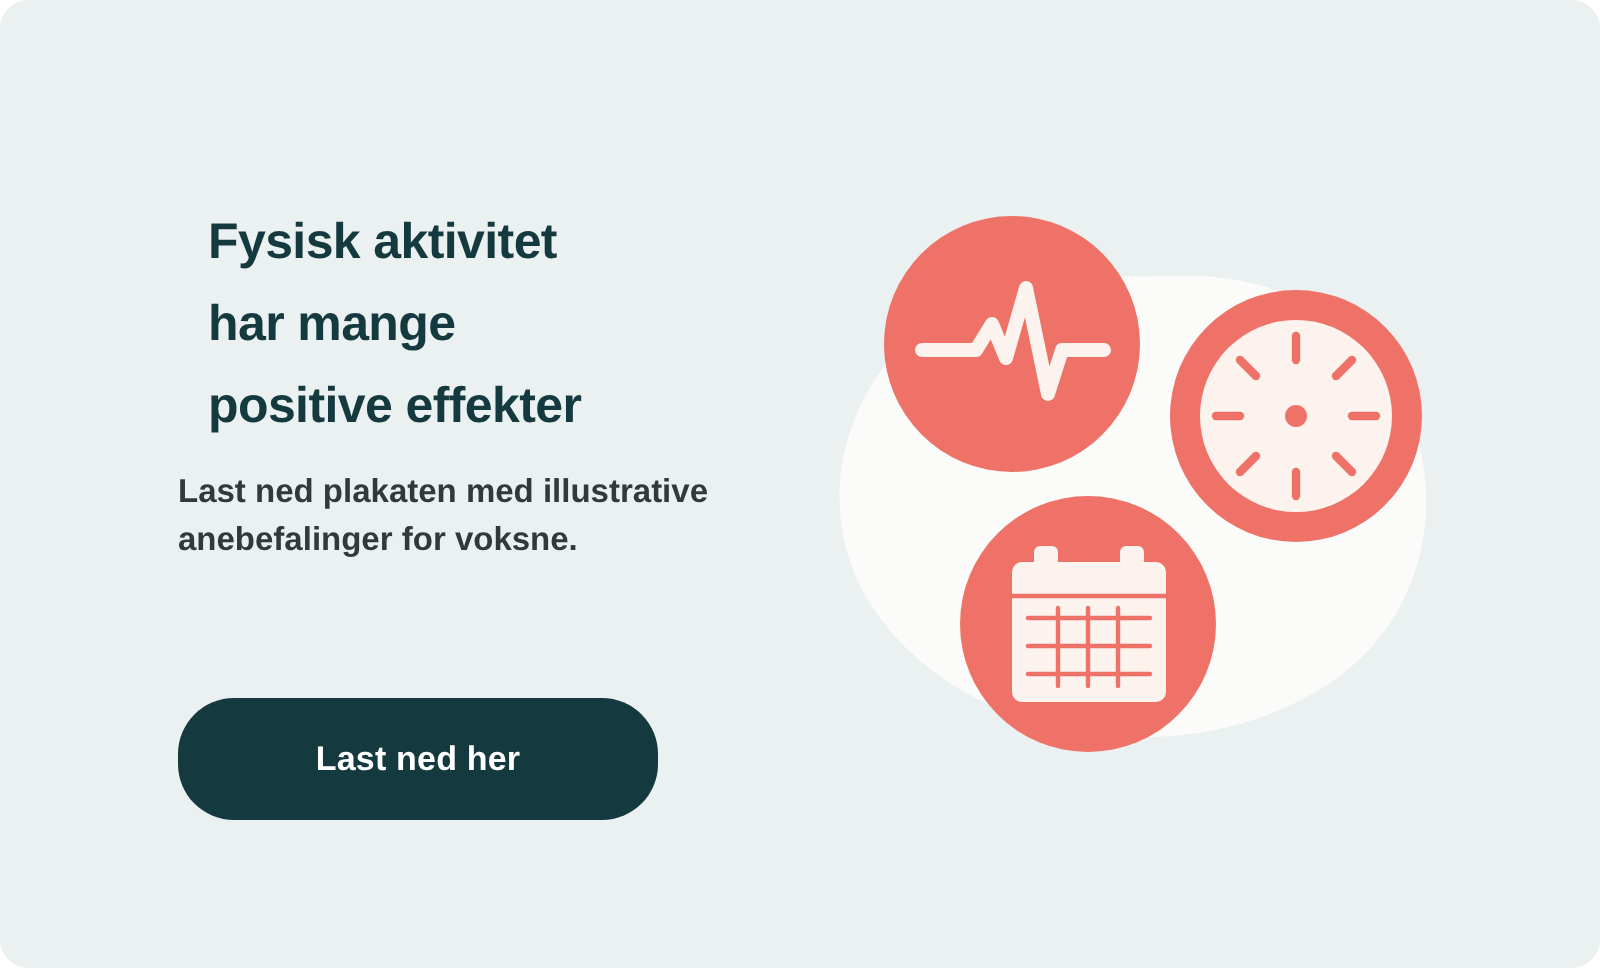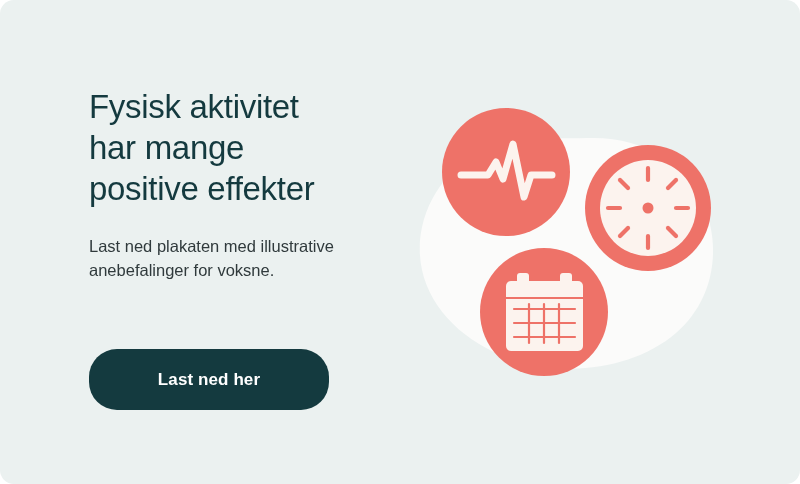--- a/index.html
+++ b/index.html
@@ -24,40 +24,40 @@
 
   
   .content {
     position: absolute;
     left: 89px;
     top: 86px;
     width: 320px;
   }
 
   .headline {
-    margin: 0;
+    margin: 15px;
     color: #143A3F;
     font-family: "Liberation Sans", sans-serif;
-    font-size: 33px;
-    font-weight: normal;
+    font-size: 25px;
+    font-weight: bold;
     line-height: 41px;
     letter-spacing: -0.3px;
     white-space: pre-line;
   }
 
   .subtext {
     margin: 0;
     position: absolute;
     top: 149px;
     left: 0;
     width: 275px;
     color: #303A3C;
     font-family: "Liberation Sans", sans-serif;
     font-size: 16.5px;
-    font-weight: normal;
+    font-weight: bold;
     line-height: 23.5px;
     white-space: pre-line;
   }
 
   .cta-button {
     position: absolute;
     top: 263px;
     left: 0;
     width: 240px;
     height: 61px;

